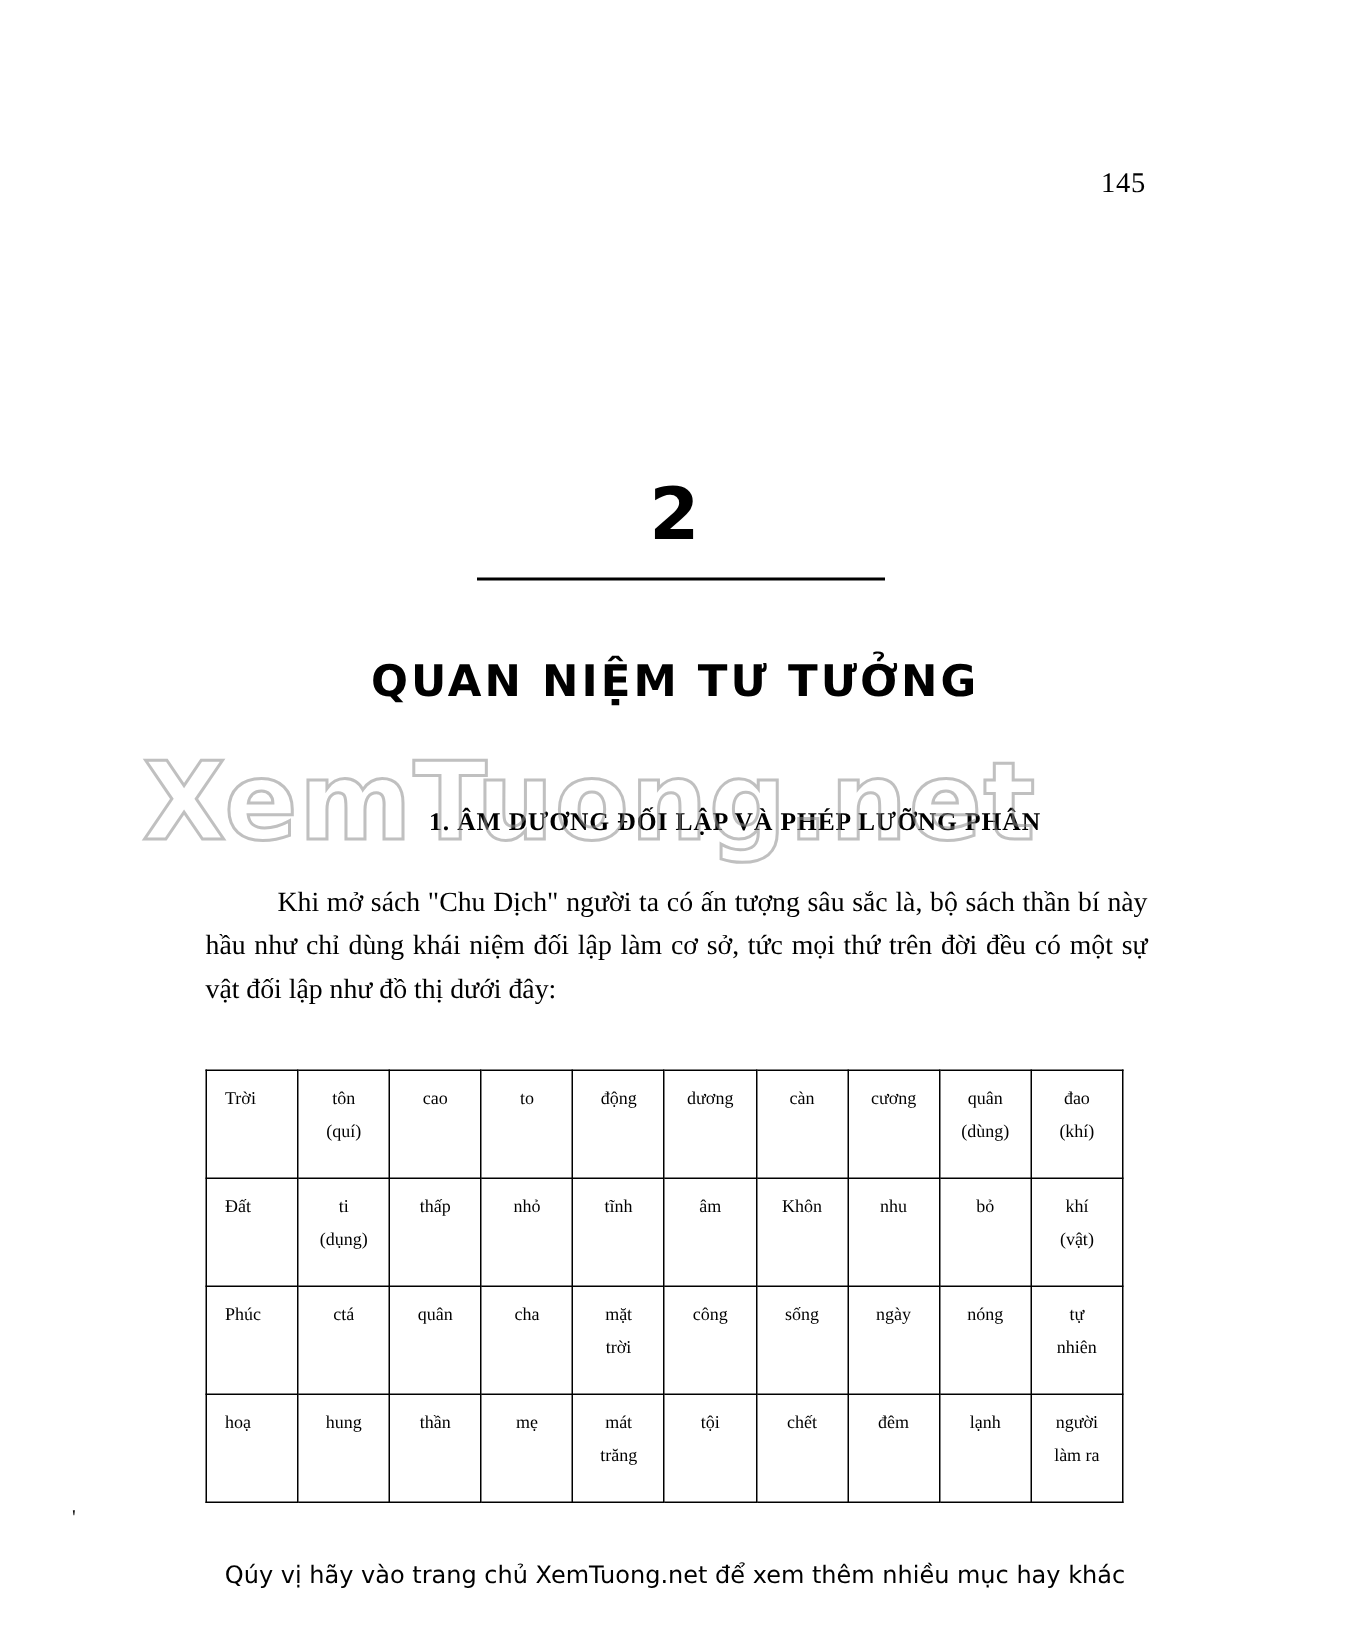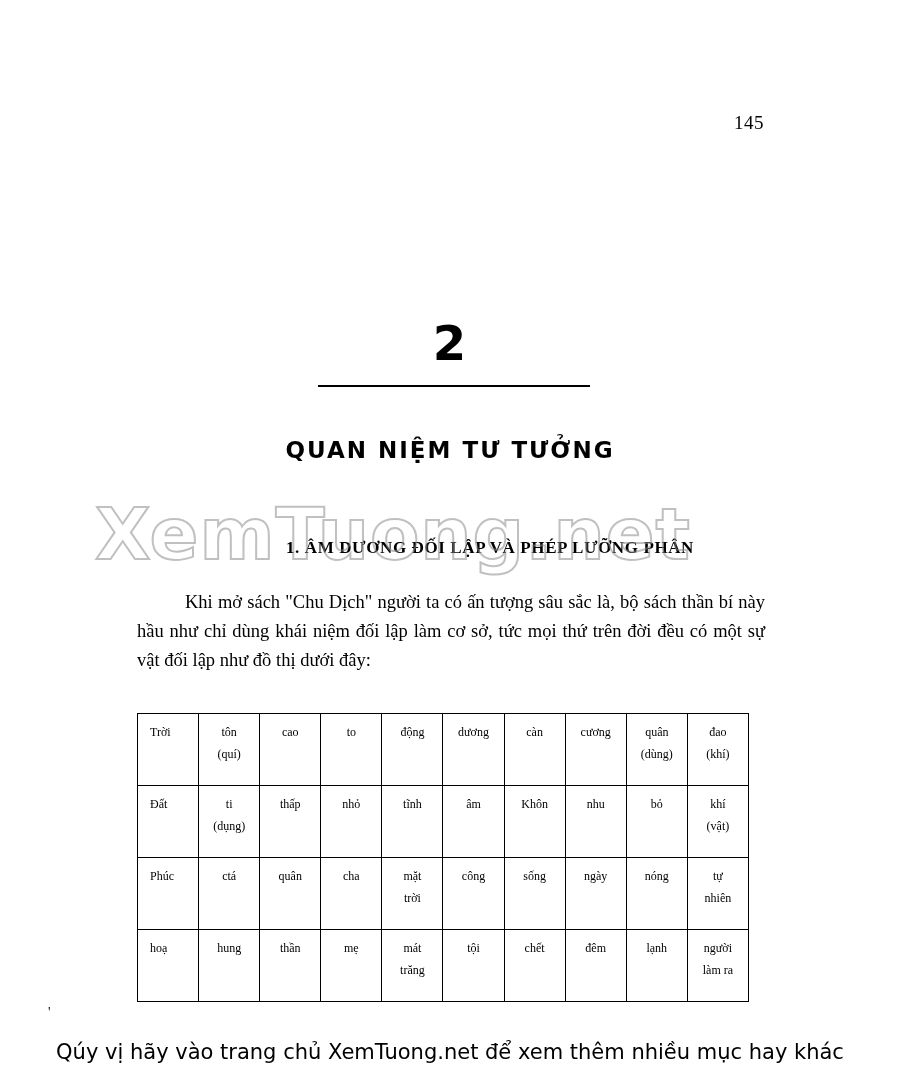--- a/index.html
+++ b/index.html
@@ -51,21 +51,21 @@
     height: 2px;
     background: #000;
   }
 
   .chapter-title {
     position: absolute;
     top: 437px;
     left: 0;
     width: 900px;
     text-align: center;
-    font-size: 23px;
+    font-size: 29px;
     font-weight: bold;
     font-family: "DejaVu Sans", sans-serif;
     letter-spacing: 2px;
   }
 
   .section-heading {
     position: absolute;
     top: 538px;
     left: 0;
     width: 900px;
@@ -110,21 +110,21 @@
   .data-table td.col0 { text-align: left; padding-left: 12px; }
   .cellline { display: block; }
   .cellline.sub { }
 
   .footer-note {
     position: absolute;
     top: 1040px;
     left: 0;
     width: 900px;
     text-align: center;
-    font-size: 21px;
+    font-size: 16px;
     font-family: "DejaVu Sans", sans-serif;
   }
 
   .tick {
     position: absolute;
     left: 48px;
     top: 1005px;
     font-size: 14px;
     color: #111;
   }

